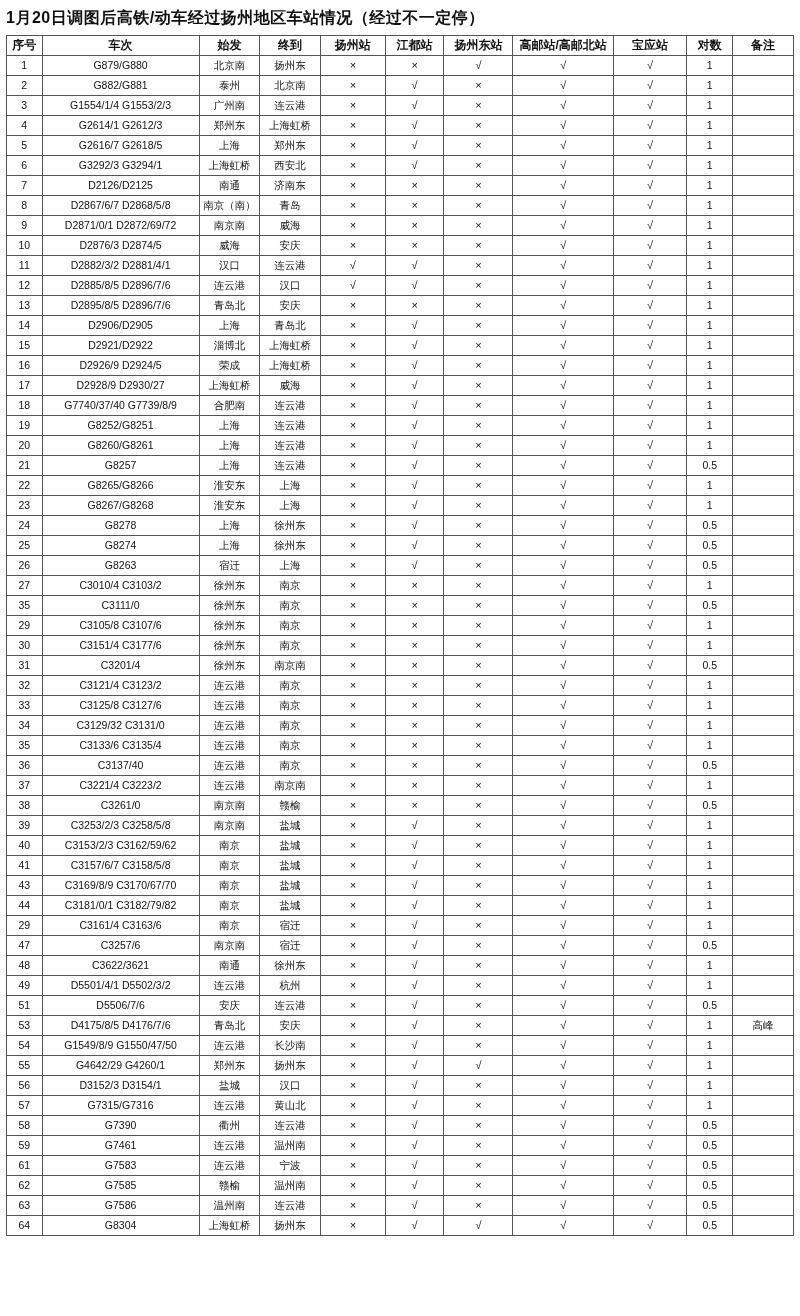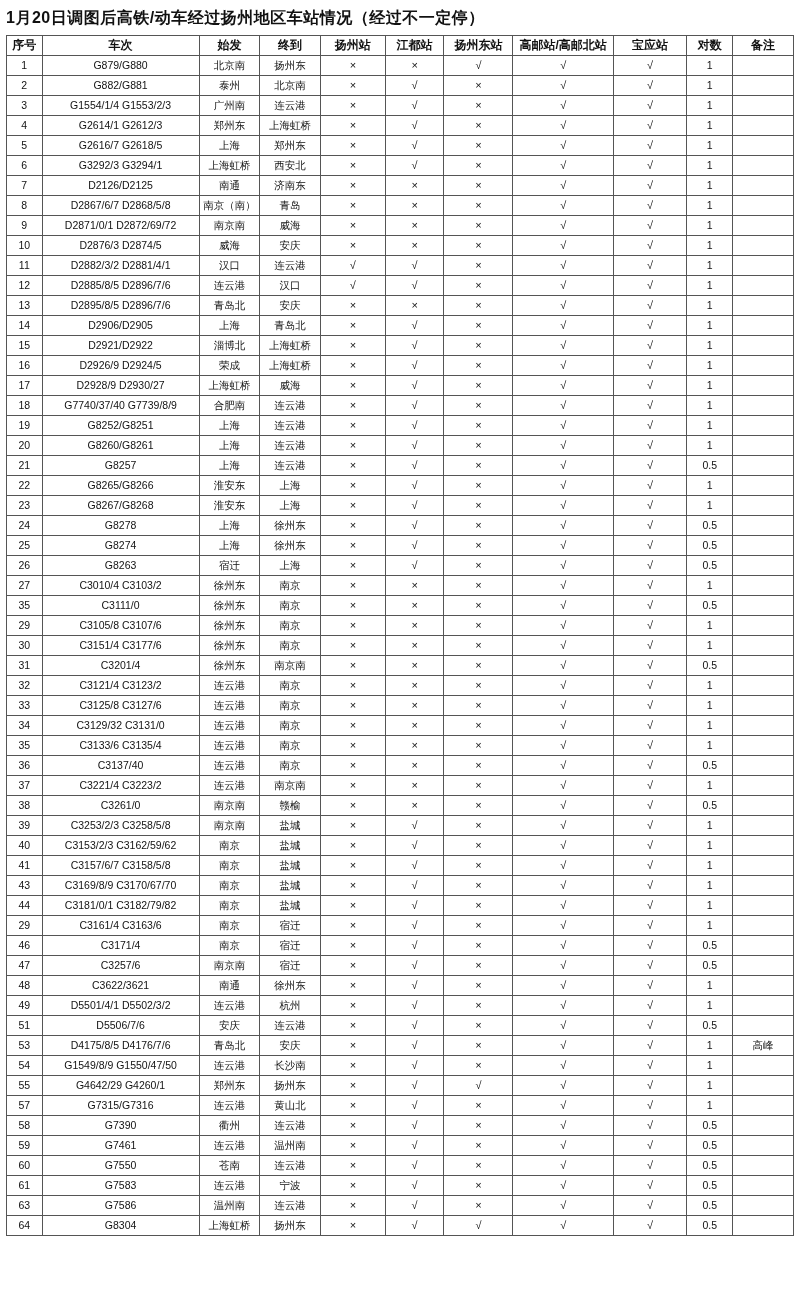--- a/index.html
+++ b/index.html
@@ -650,33 +650,20 @@
           <td>宿迁</td>
           <td class="mark">×</td>
           <td class="mark">√</td>
           <td class="mark">×</td>
           <td class="mark">√</td>
           <td class="mark">√</td>
           <td>1</td>
           <td></td>
         </tr>
         <tr>
-          <td>46</td>
-          <td>C3171/4</td>
-          <td>南京</td>
-          <td>宿迁</td>
-          <td class="mark">×</td>
-          <td class="mark">√</td>
-          <td class="mark">×</td>
-          <td class="mark">√</td>
-          <td class="mark">√</td>
-          <td>0.5</td>
-          <td></td>
-        </tr>
-        <tr>
           <td>47</td>
           <td>C3257/6</td>
           <td>南京南</td>
           <td>宿迁</td>
           <td class="mark">×</td>
           <td class="mark">√</td>
           <td class="mark">×</td>
           <td class="mark">√</td>
           <td class="mark">√</td>
           <td>0.5</td>
@@ -754,20 +741,33 @@
           <td>扬州东</td>
           <td class="mark">×</td>
           <td class="mark">√</td>
           <td class="mark">√</td>
           <td class="mark">√</td>
           <td class="mark">√</td>
           <td>1</td>
           <td></td>
         </tr>
         <tr>
+          <td>56</td>
+          <td>D3152/3 D3154/1</td>
+          <td>盐城</td>
+          <td>汉口</td>
+          <td class="mark">×</td>
+          <td class="mark">√</td>
+          <td class="mark">×</td>
+          <td class="mark">√</td>
+          <td class="mark">√</td>
+          <td>1</td>
+          <td></td>
+        </tr>
+        <tr>
           <td>57</td>
           <td>G7315/G7316</td>
           <td>连云港</td>
           <td>黄山北</td>
           <td class="mark">×</td>
           <td class="mark">√</td>
           <td class="mark">×</td>
           <td class="mark">√</td>
           <td class="mark">√</td>
           <td>1</td>
@@ -793,37 +793,37 @@
           <td>温州南</td>
           <td class="mark">×</td>
           <td class="mark">√</td>
           <td class="mark">×</td>
           <td class="mark">√</td>
           <td class="mark">√</td>
           <td>0.5</td>
           <td></td>
         </tr>
         <tr>
-          <td>60</td>
-          <td>G7550</td>
-          <td>苍南</td>
-          <td>连云港</td>
-          <td class="mark">×</td>
-          <td class="mark">√</td>
-          <td class="mark">×</td>
-          <td class="mark">√</td>
-          <td class="mark">√</td>
-          <td>0.5</td>
-          <td></td>
-        </tr>
-        <tr>
           <td>61</td>
           <td>G7583</td>
           <td>连云港</td>
           <td>宁波</td>
+          <td class="mark">×</td>
+          <td class="mark">√</td>
+          <td class="mark">×</td>
+          <td class="mark">√</td>
+          <td class="mark">√</td>
+          <td>0.5</td>
+          <td></td>
+        </tr>
+        <tr>
+          <td>62</td>
+          <td>G7585</td>
+          <td>赣榆</td>
+          <td>温州南</td>
           <td class="mark">×</td>
           <td class="mark">√</td>
           <td class="mark">×</td>
           <td class="mark">√</td>
           <td class="mark">√</td>
           <td>0.5</td>
           <td></td>
         </tr>
         <tr>
           <td>63</td>

